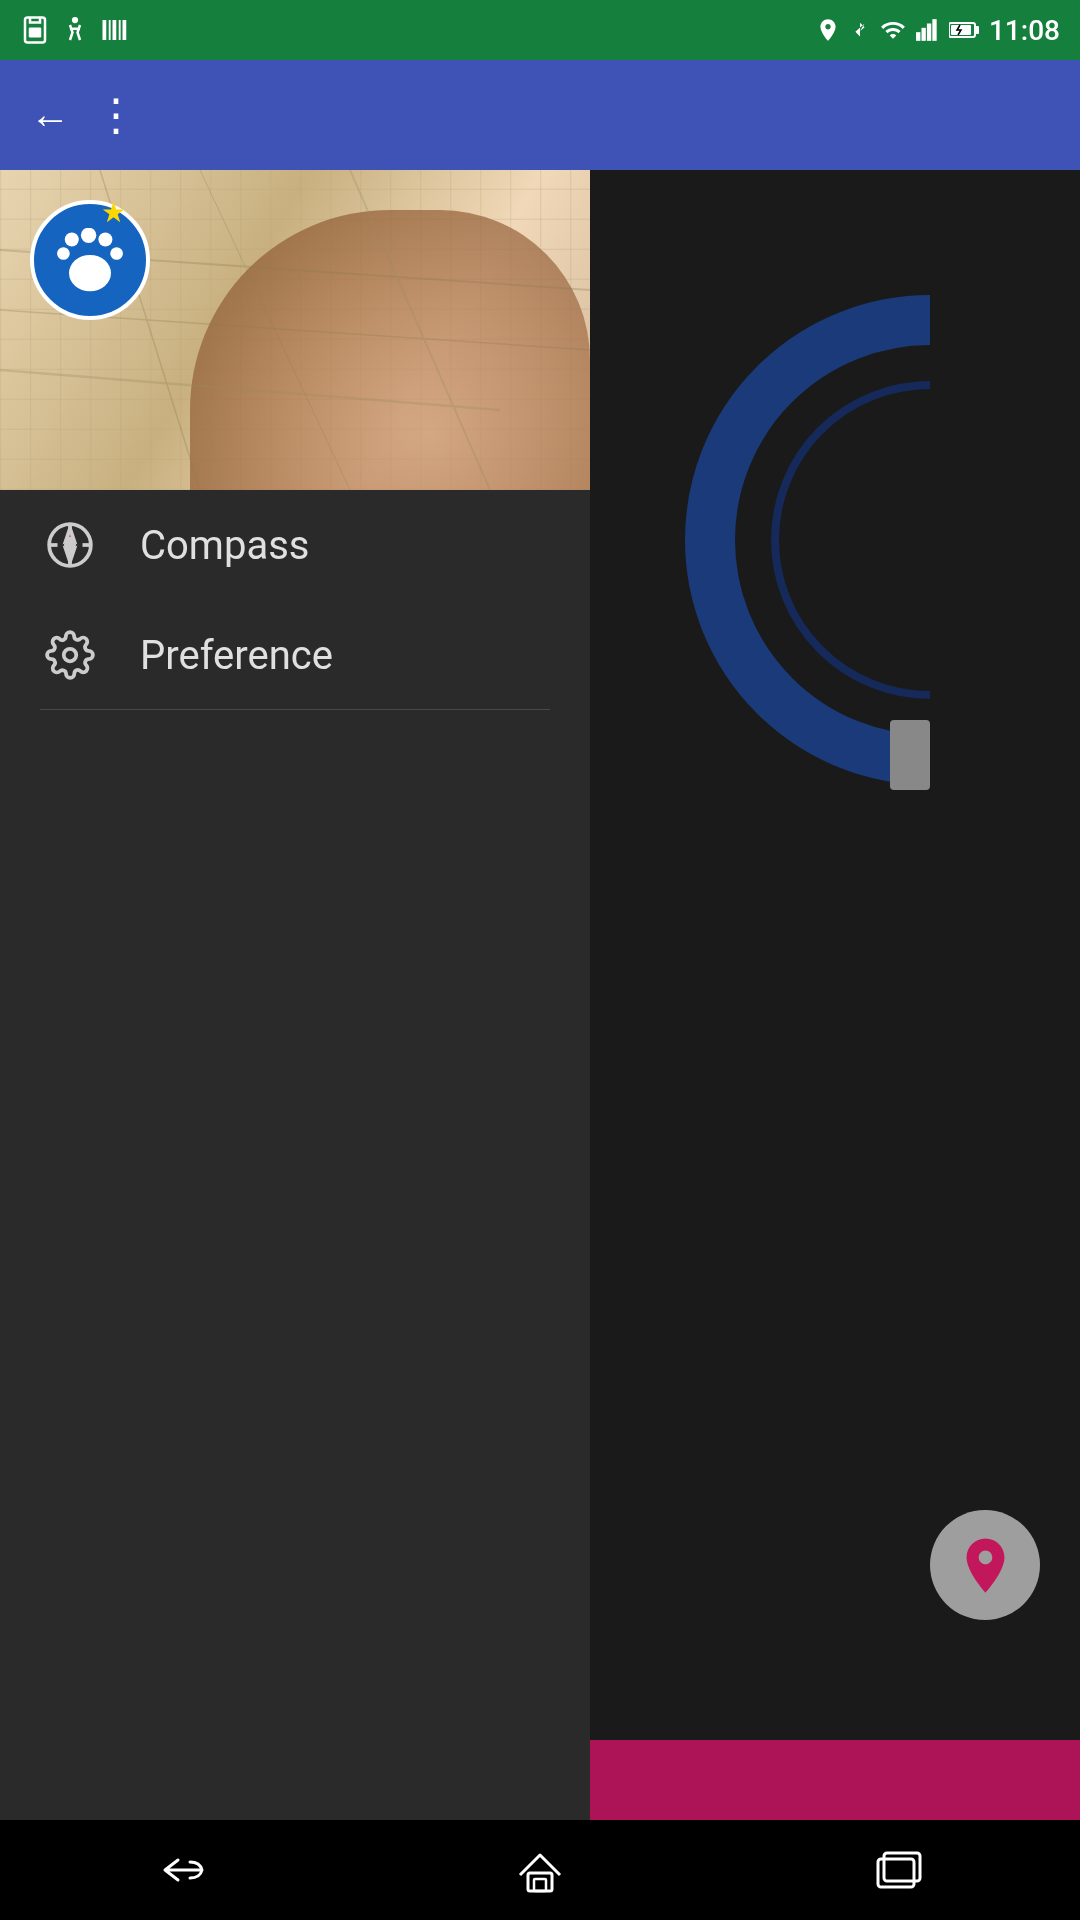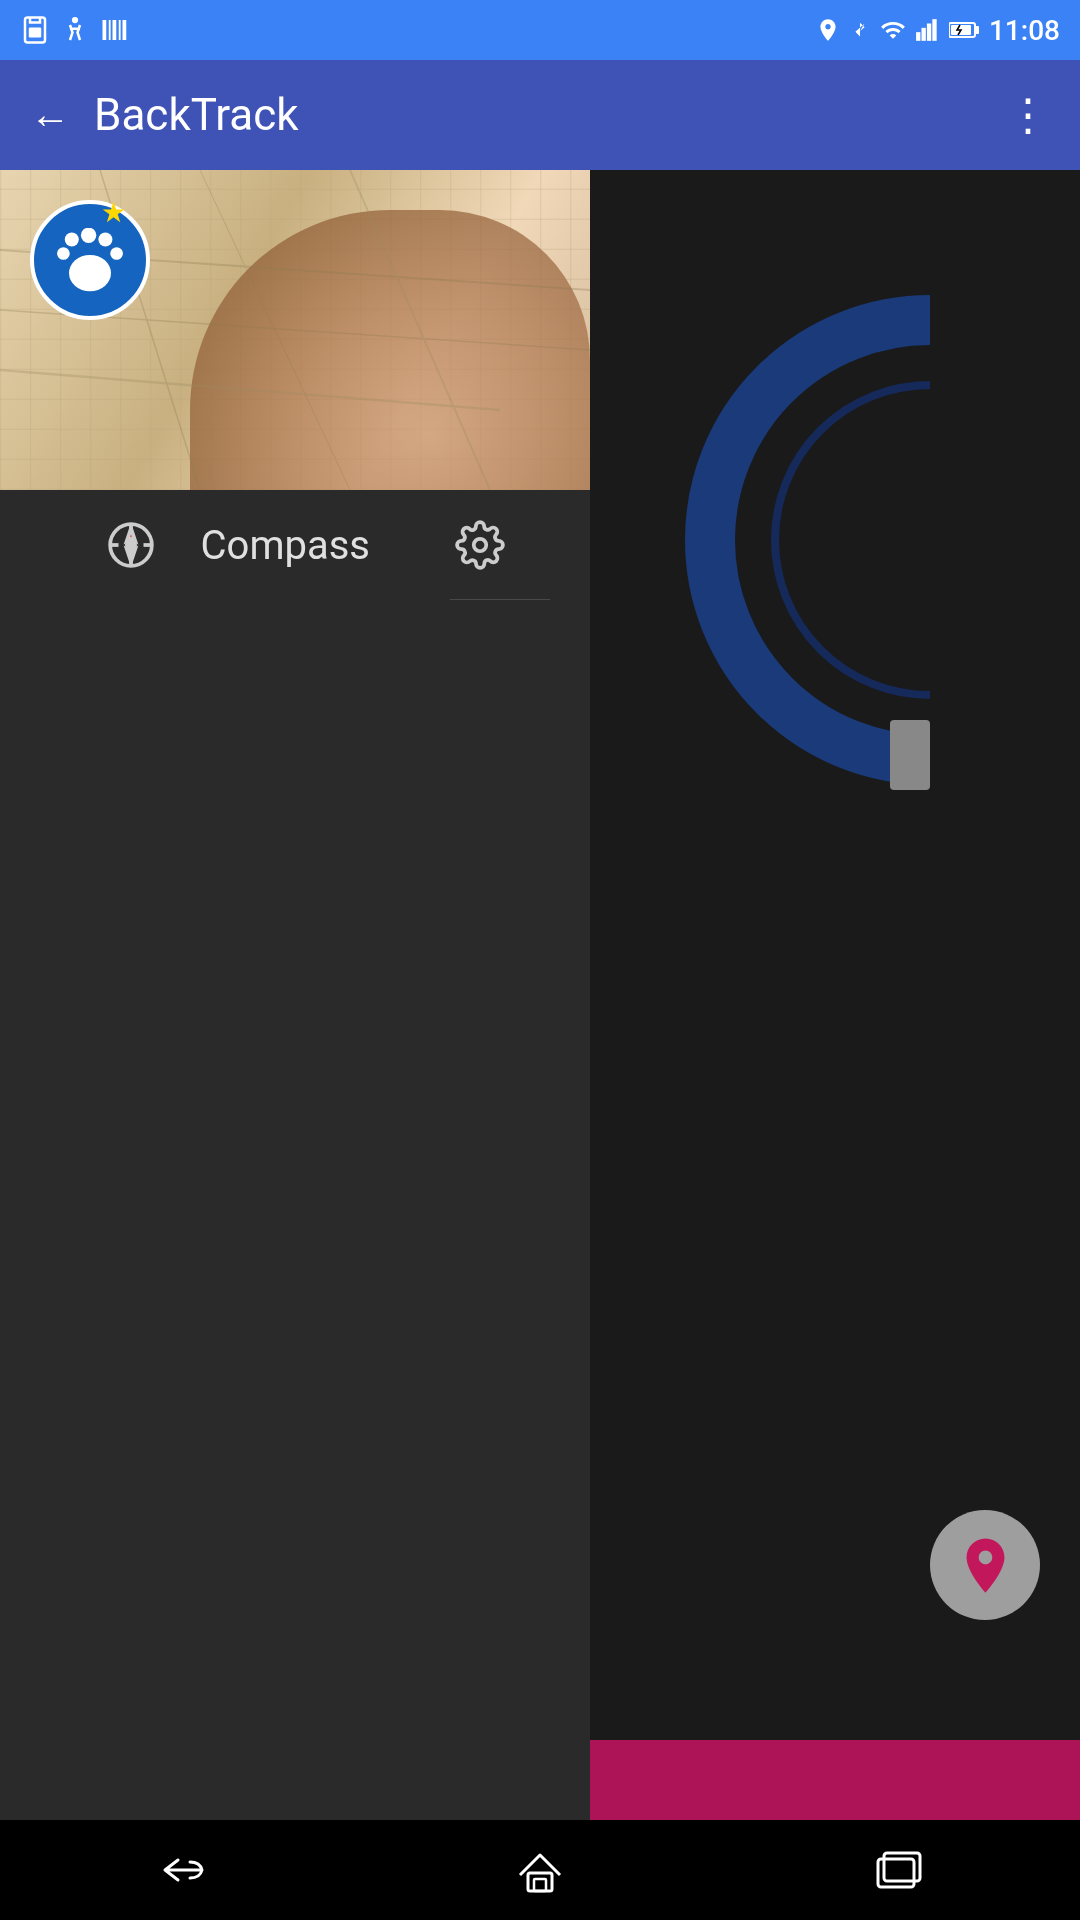--- a/index.html
+++ b/index.html
@@ -10,21 +10,21 @@
       background: #000;
       font-family: 'Roboto', Arial, sans-serif;
       overflow: hidden;
       position: relative;
     }
 
     
     .status-bar {
       width: 100%;
       height: 60px;
-      background: #3b82f6;
+      background: #15803d;
       display: flex;
       align-items: center;
       justify-content: space-between;
       padding: 0 20px;
       z-index: 100;
       position: relative;
     }
     .status-bar-left {
       display: flex;
       align-items: center;
@@ -142,21 +142,21 @@
       top: -8px;
       right: 20px;
       color: #ffd700;
       font-size: 28px;
     }
 
     
     .drawer-menu {
       flex: 1;
       display: flex;
-      justify-content: flex-end;
+      flex-direction: column;
     }
     .drawer-menu-item {
       display: flex;
       align-items: center;
       padding: 0 40px;
       height: 110px;
       cursor: pointer;
       position: relative;
     }
     .drawer-menu-item.has-divider::after {
@@ -297,21 +297,20 @@
       <rect x="2" y="4" width="20" height="10" rx="1" fill="white"></rect>
 
       <path d="M11 4 L8 9 L12 9 L9 14" stroke="#000" stroke-width="1.5" fill="none"></path>
     </svg>
     <span class="status-time">11:08</span>
   </div>
 </div>
 
 <div class="app-bar">
   <span class="app-bar-back">←</span>
-  <span class="app-bar-title">BackTrack</span>
   <span class="app-bar-overflow">⋮</span>
 </div>
 
 <div class="main-layout">
 
   <div class="drawer">
 
     <div class="drawer-header">
       <div class="drawer-header-map"></div>
       <div class="drawer-header-hand"></div>
@@ -360,20 +359,21 @@
       </div>
 
 
       <div class="drawer-menu-item has-divider">
         <div class="menu-item-icon">
           <svg width="50" height="50" viewBox="0 0 24 24" fill="none" stroke="#ccc" stroke-width="1.8">
             <circle cx="12" cy="12" r="3"></circle>
             <path d="M19.4 15a1.65 1.65 0 0 0 .33 1.82l.06.06a2 2 0 0 1-2.83 2.83l-.06-.06a1.65 1.65 0 0 0-1.82-.33 1.65 1.65 0 0 0-1 1.51V21a2 2 0 0 1-4 0v-.09A1.65 1.65 0 0 0 9 19.4a1.65 1.65 0 0 0-1.82.33l-.06.06a2 2 0 0 1-2.83-2.83l.06-.06A1.65 1.65 0 0 0 4.68 15a1.65 1.65 0 0 0-1.51-1H3a2 2 0 0 1 0-4h.09A1.65 1.65 0 0 0 4.6 9a1.65 1.65 0 0 0-.33-1.82l-.06-.06a2 2 0 0 1 2.83-2.83l.06.06A1.65 1.65 0 0 0 9 4.68a1.65 1.65 0 0 0 1-1.51V3a2 2 0 0 1 4 0v.09a1.65 1.65 0 0 0 1 1.51 1.65 1.65 0 0 0 1.82-.33l.06-.06a2 2 0 0 1 2.83 2.83l-.06.06A1.65 1.65 0 0 0 19.4 9a1.65 1.65 0 0 0 1.51 1H21a2 2 0 0 1 0 4h-.09a1.65 1.65 0 0 0-1.51 1z"></path>
           </svg>
         </div>
+        <span class="menu-item-label">Preference</span>
       </div>
 
 
     </div>
   </div>
 
   <div class="right-panel">
 
     <div style="position:absolute;top:20px;right:-100px;width:500px;height:700px;">
       <svg width="500" height="700" viewBox="0 0 500 700">

